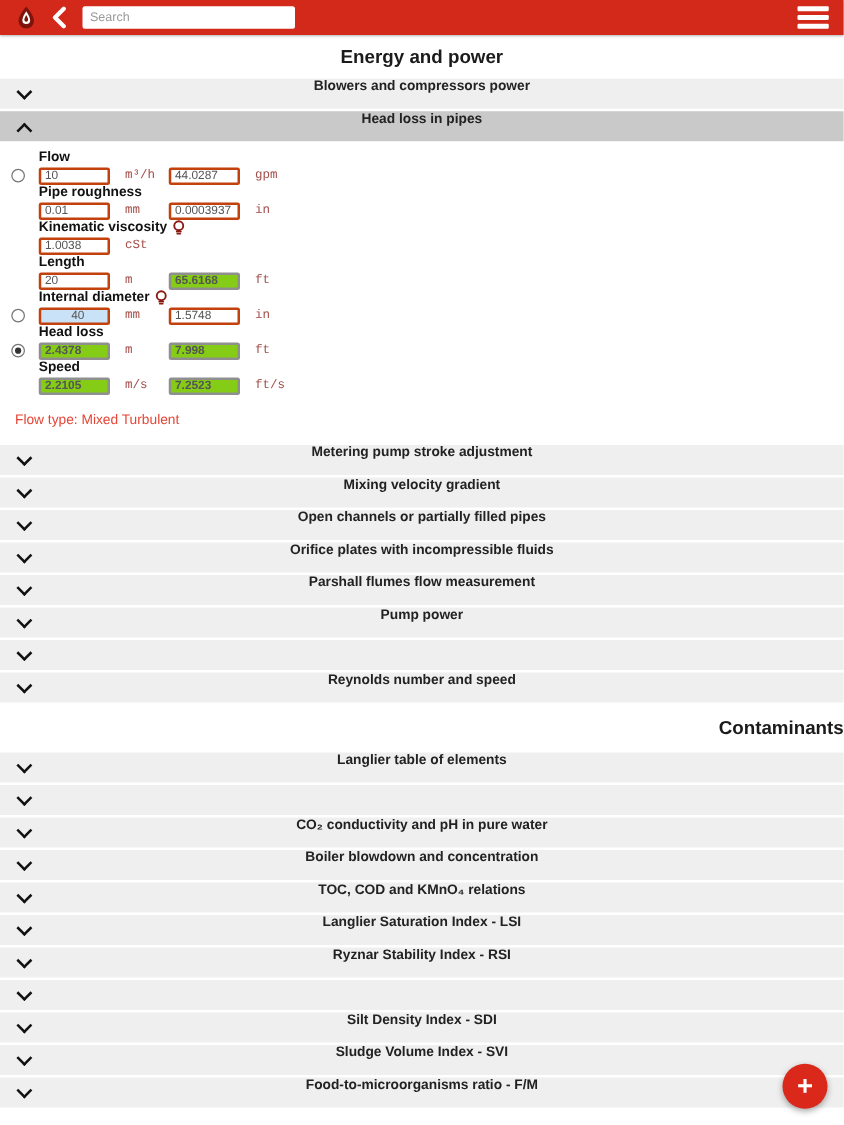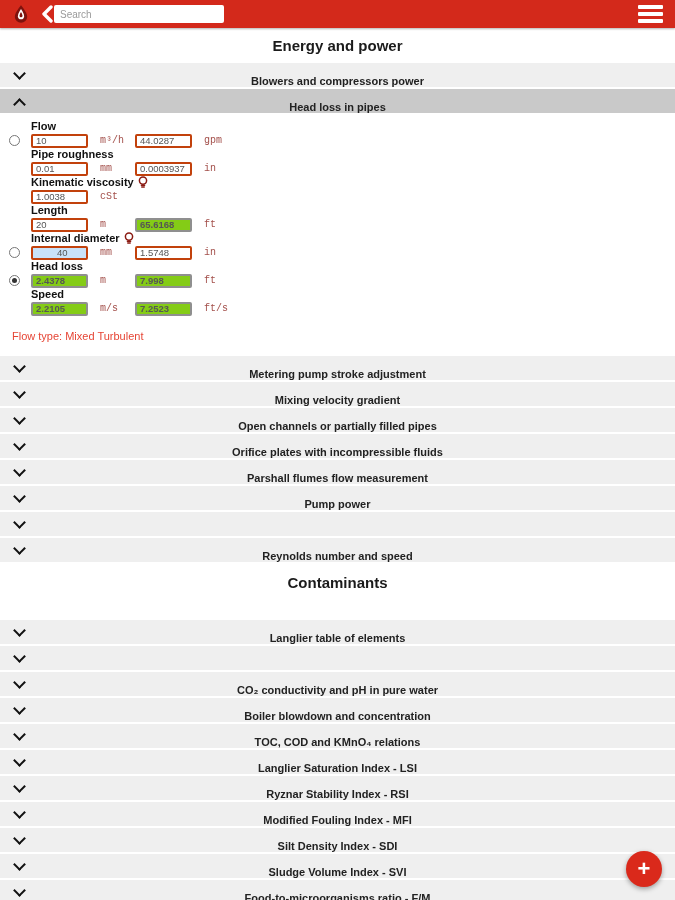--- a/index.html
+++ b/index.html
@@ -9,33 +9,33 @@
     background:#ffffff; color:#1a1a1a; overflow:hidden; position:relative;
   }
   
   .appbar {
     height:28px; background:#d3291b; display:flex; align-items:center;
     padding:0 10px; box-shadow:0 1px 2px rgba(0,0,0,.3); position:relative; z-index:2;
   }
   .logo { width:22px; height:22px; display:flex; align-items:center; justify-content:center; }
   .back-btn { background:none; border:none; margin-left:8px; cursor:pointer; display:flex; align-items:center; }
   .search-input {
-    width:170px; height:18px; border:none; border-radius:2px;
+    margin-left:12px; width:170px; height:18px; border:none; border-radius:2px;
     background:#ffffff; font-size:10px; padding:0 6px; color:#333;
     font-family:"Liberation Sans","DejaVu Sans",sans-serif;
   }
   .search-input::placeholder { color:#9a9a9a; }
   .menu-btn { background:none; border:none; margin-left:auto; cursor:pointer; padding:2px; }
   .menu-btn .bar { width:25px; height:3.5px; background:#fff; border-radius:1px; margin:3.5px 0; }
   
   .page-title { font-size:15px; font-weight:bold; text-align:center; margin:9px 0 9px; color:#1b1b1b; }
   
   .acc-row {
     height:24px; margin-bottom:2px; background:#efefef; position:relative;
-    display:flex; align-items:flex-end; cursor:pointer;
+    display:flex; align-items:flex-start; cursor:pointer;
   }
   .acc-row.expanded { background:#c9c9c9; }
   .acc-label { flex:1; text-align:center; font-size:11px; font-weight:bold; color:#222; }
   .chev { width:12px; height:12px; position:absolute; left:13px; top:7px; }
   .chev::before {
     content:""; display:block; width:7px; height:7px;
     border-right:2.5px solid #111; border-bottom:2.5px solid #111;
     transform:rotate(45deg); margin:0 auto; margin-top:-1px;
   }
   .chev.up::before { transform:rotate(225deg); margin-top:4px; }
@@ -227,21 +227,21 @@
   <span class="acc-label">Pump power</span>
 </div>
 <div class="acc-row">
   <span class="chev"></span>
 </div>
 <div class="acc-row">
   <span class="chev"></span>
   <span class="acc-label">Reynolds number and speed</span>
 </div>
 
-<h1 class="page-title" style="margin:12px 0 29px;">Contaminants</h1>
+<h1 class="page-title" style="margin:12px 0 11px;text-align:right;">Contaminants</h1>
 
 <div class="acc-row">
   <span class="chev"></span>
   <span class="acc-label">Langlier table of elements</span>
 </div>
 <div class="acc-row">
   <span class="chev"></span>
 </div>
 <div class="acc-row">
   <span class="chev"></span>
@@ -258,21 +258,20 @@
 <div class="acc-row">
   <span class="chev"></span>
   <span class="acc-label">Langlier Saturation Index - LSI</span>
 </div>
 <div class="acc-row">
   <span class="chev"></span>
   <span class="acc-label">Ryznar Stability Index - RSI</span>
 </div>
 <div class="acc-row">
   <span class="chev"></span>
-  <span class="acc-label">Modified Fouling Index - MFI</span>
 </div>
 <div class="acc-row">
   <span class="chev"></span>
   <span class="acc-label">Silt Density Index - SDI</span>
 </div>
 <div class="acc-row">
   <span class="chev"></span>
   <span class="acc-label">Sludge Volume Index - SVI</span>
 </div>
 <div class="acc-row">

